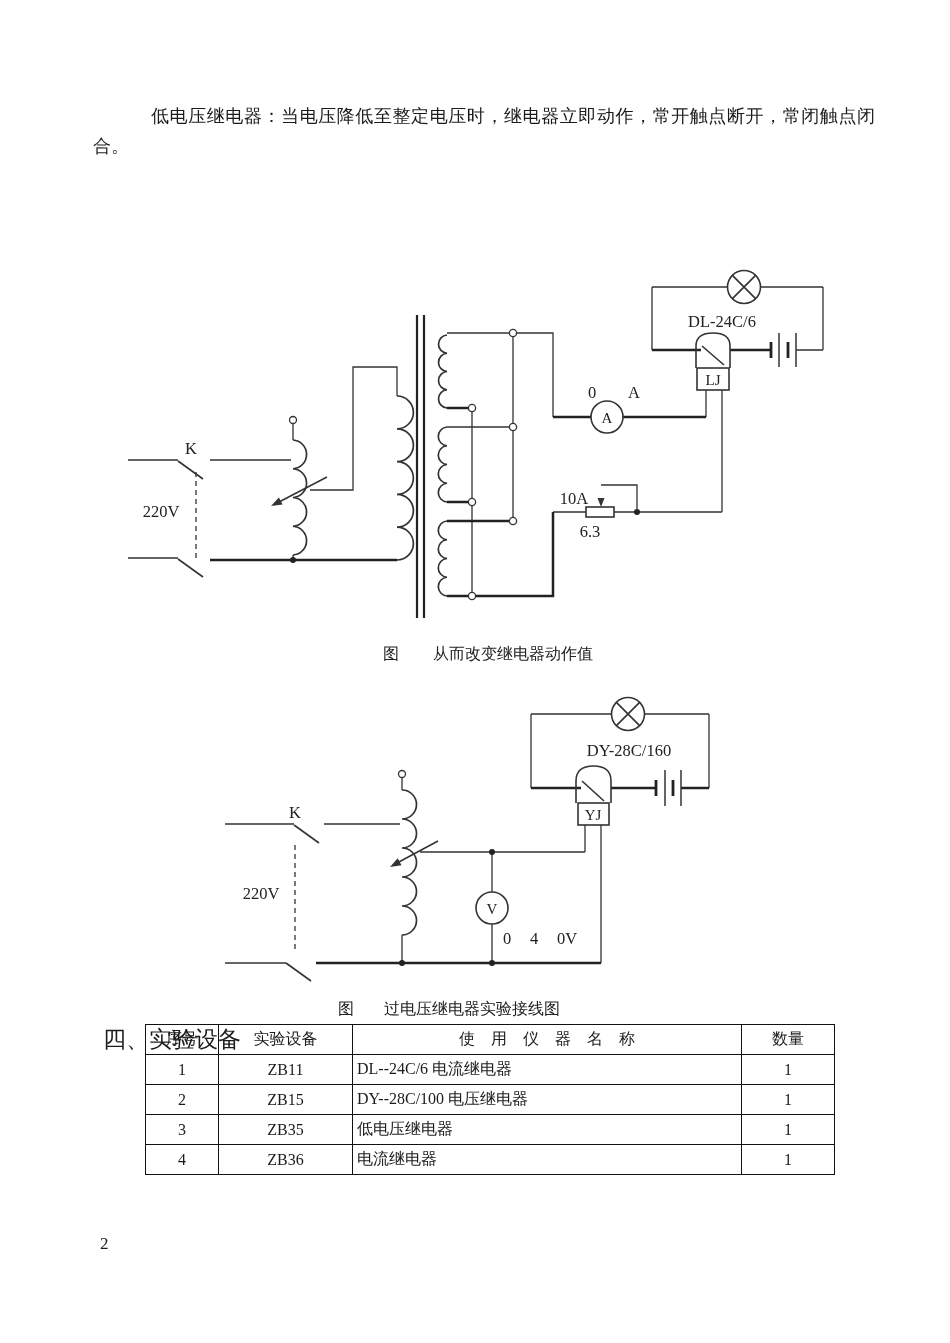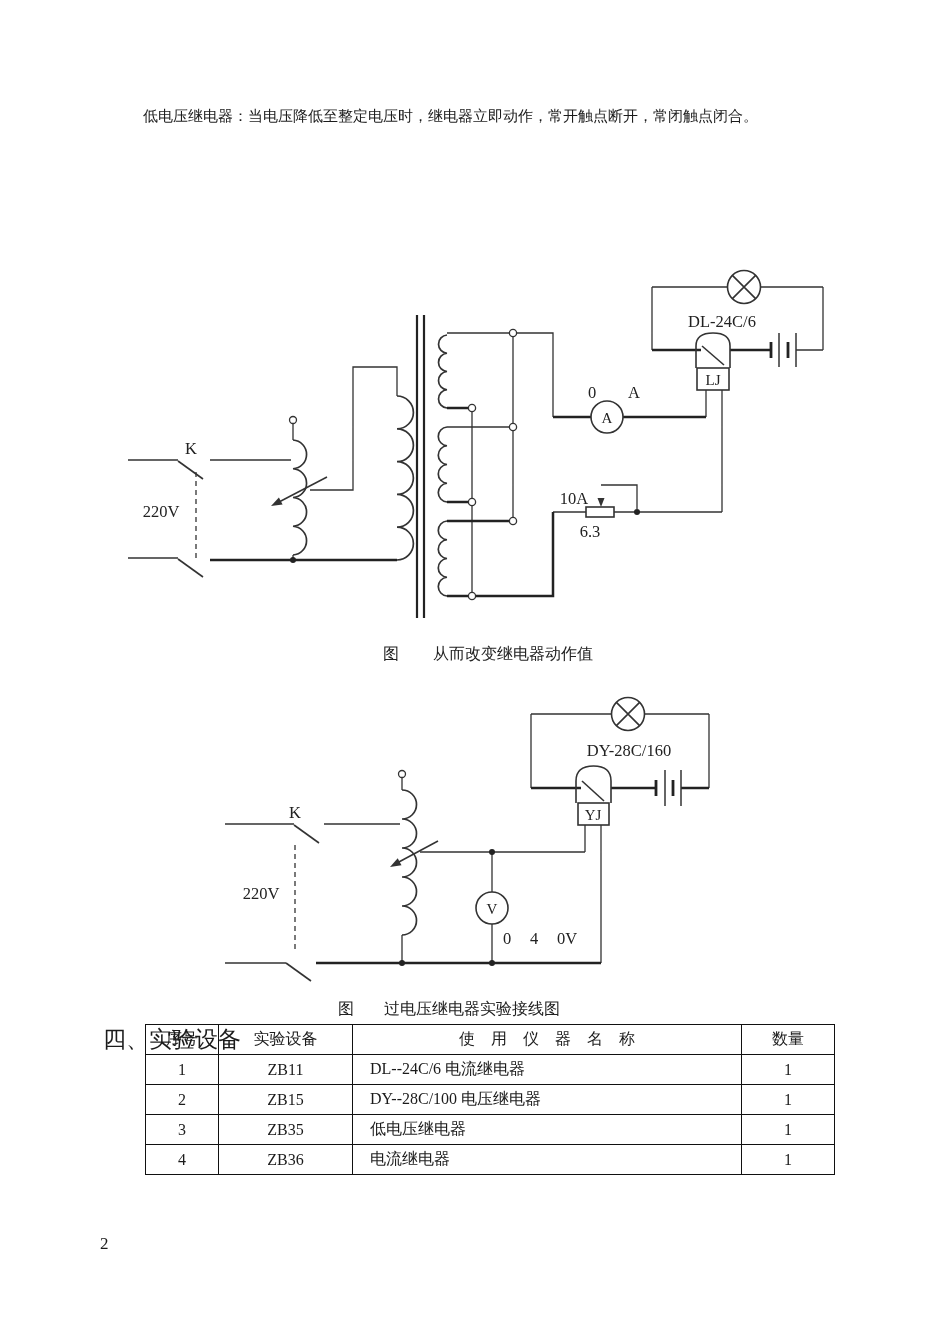--- a/index.html
+++ b/index.html
@@ -1,37 +1,37 @@
 <!DOCTYPE html>
 <html><head>
 <meta charset="utf-8">
 <style>
   html,body{margin:0;padding:0;background:#e8e8e8;}
   .page{position:relative;width:950px;height:1343px;background:#ffffff;overflow:hidden;
         font-family:"Liberation Serif","DejaVu Serif",serif;color:#1b1b1b;}
-  .para-block{position:absolute;left:85px;top:101px;width:782px;font-size:15px;
+  .para-block{position:absolute;left:93px;top:101px;width:782px;font-size:18px;
         line-height:30px;text-align:justify;}
   .para-block p{margin:0;text-indent:58px;}
   svg{position:absolute;left:0;}
   .sv1{top:260px;}
   .sv2{top:688px;}
   svg text{font-family:"Liberation Serif","DejaVu Serif",serif;fill:#222;}
   .lbl{font-size:16.5px;}
   .lbl-s{font-size:15px;}
   .caption{position:absolute;font-size:16px;display:flex;color:#222;}
   .cap1{left:383px;top:644px;}
   .cap1 .gap{width:34px;}
   .cap2{left:338px;top:999px;}
   .cap2 .gap{width:30px;}
   .section-heading{position:absolute;left:103px;top:1024px;font-size:23px;}
   .eq-table{position:absolute;left:145px;top:1024px;border-collapse:collapse;
         table-layout:fixed;width:689px;font-size:16px;}
   .eq-table th,.eq-table td{border:1.6px solid #111;height:29px;padding:0;
         font-weight:normal;text-align:center;vertical-align:middle;}
-  .eq-table td.name-col{text-align:left;padding-left:17px;}
+  .eq-table td.name-col{text-align:left;padding-left:4px;}
   .page-number{position:absolute;left:100px;top:1234px;font-size:17px;}
   .wire-thin{stroke:#333;stroke-width:1.3;fill:none;}
   .wire-thick{stroke:#222;stroke-width:2.5;fill:none;}
   .wire-med{stroke:#333;stroke-width:1.6;fill:none;}
   .coil{stroke:#333;stroke-width:1.7;fill:none;}
   .core{stroke:#222;stroke-width:2.2;fill:none;}
   .dash{stroke:#333;stroke-width:1.3;stroke-dasharray:5,4;fill:none;}
   .sym{stroke:#333;stroke-width:1.6;fill:none;}
   .term{fill:#fff;stroke:#333;stroke-width:1.3;}
   .dot{fill:#222;stroke:none;}

